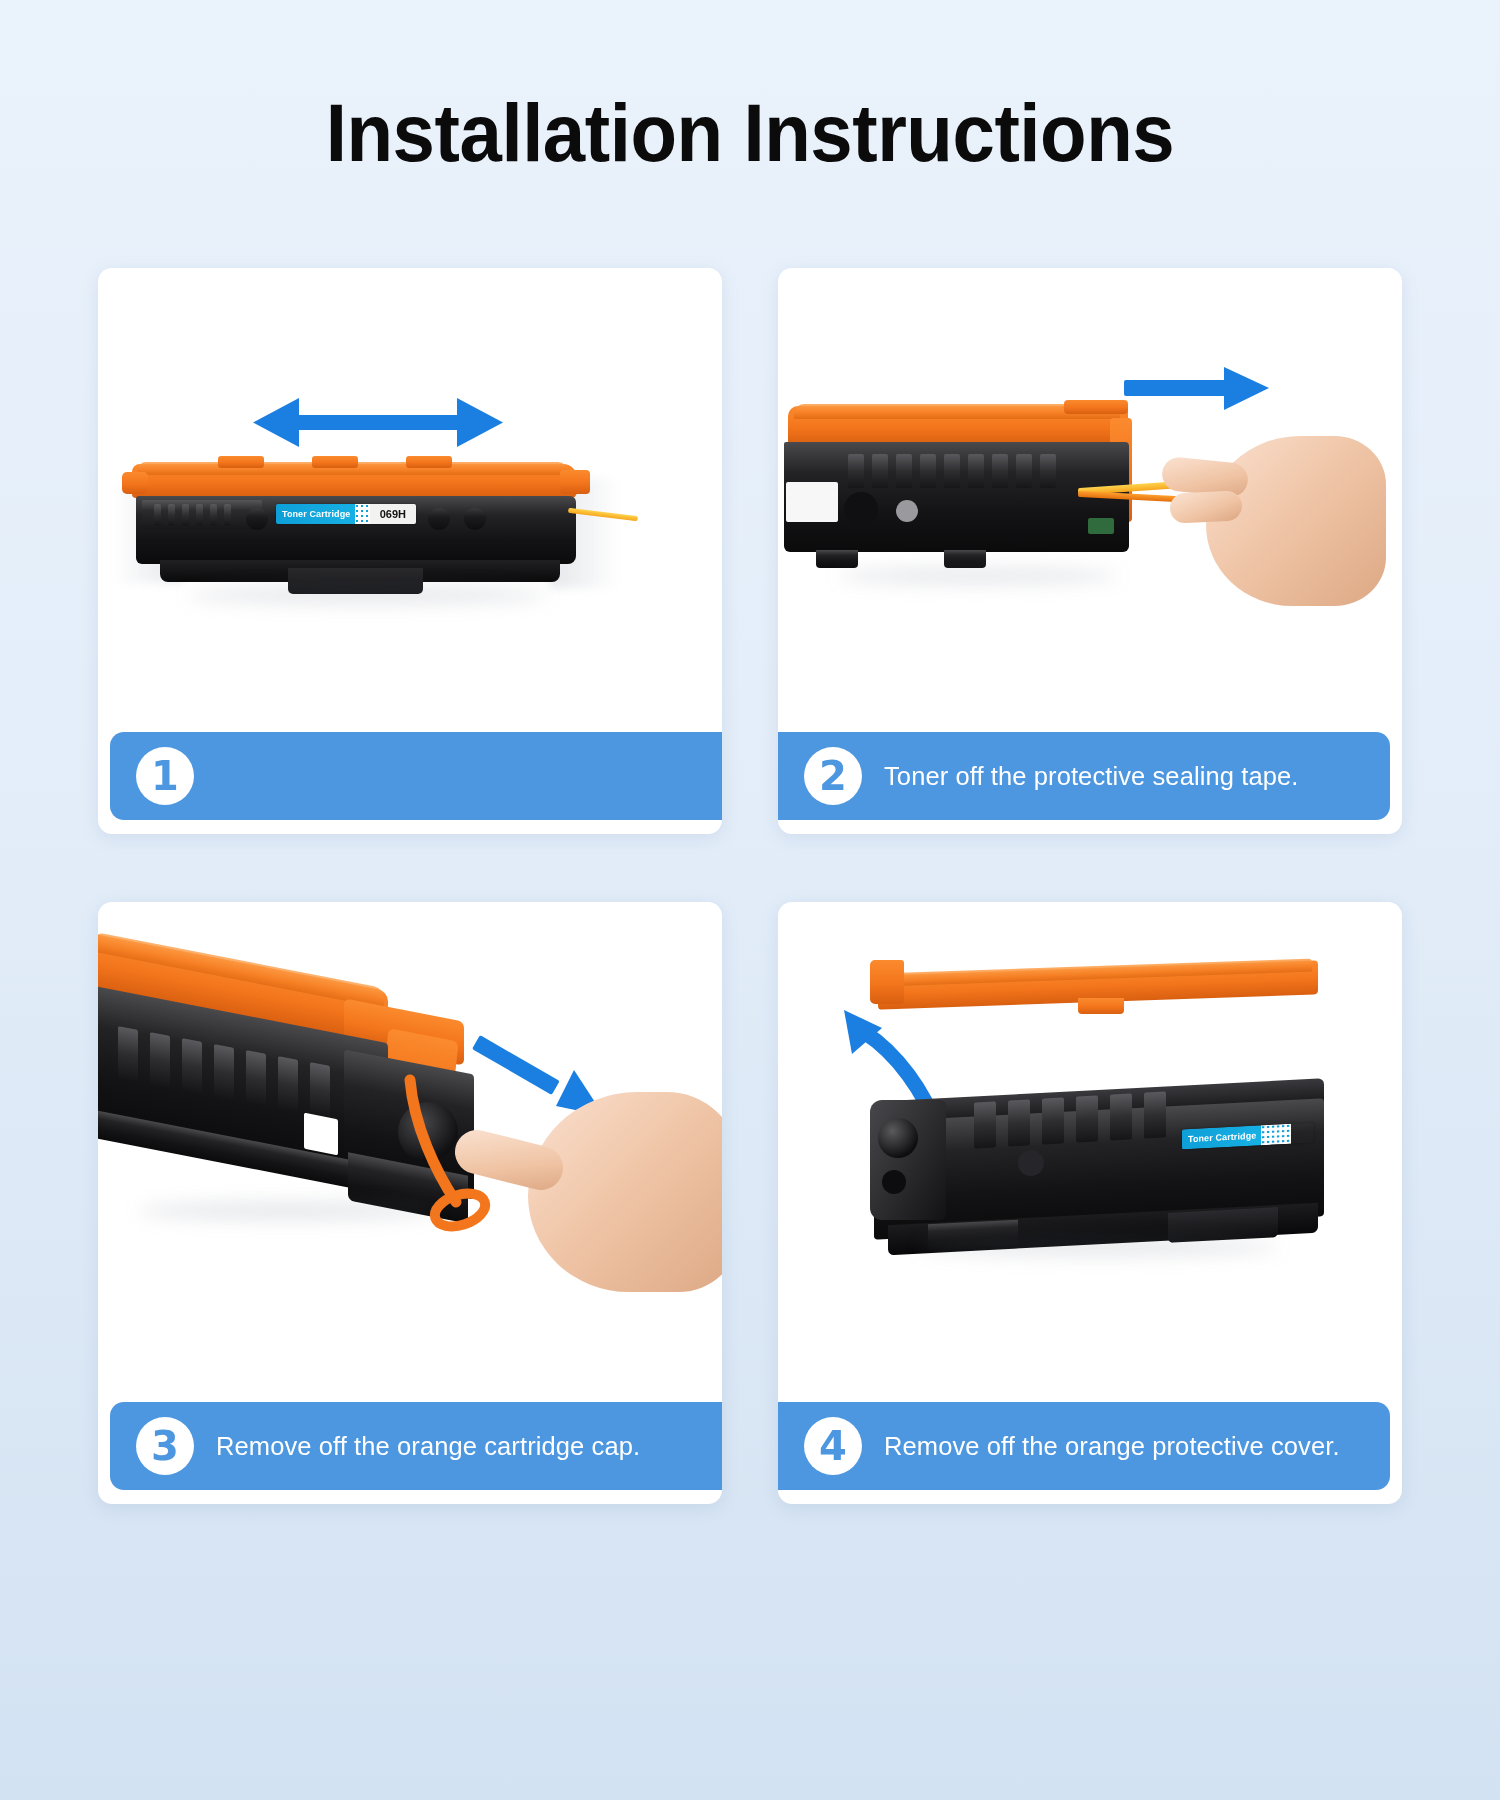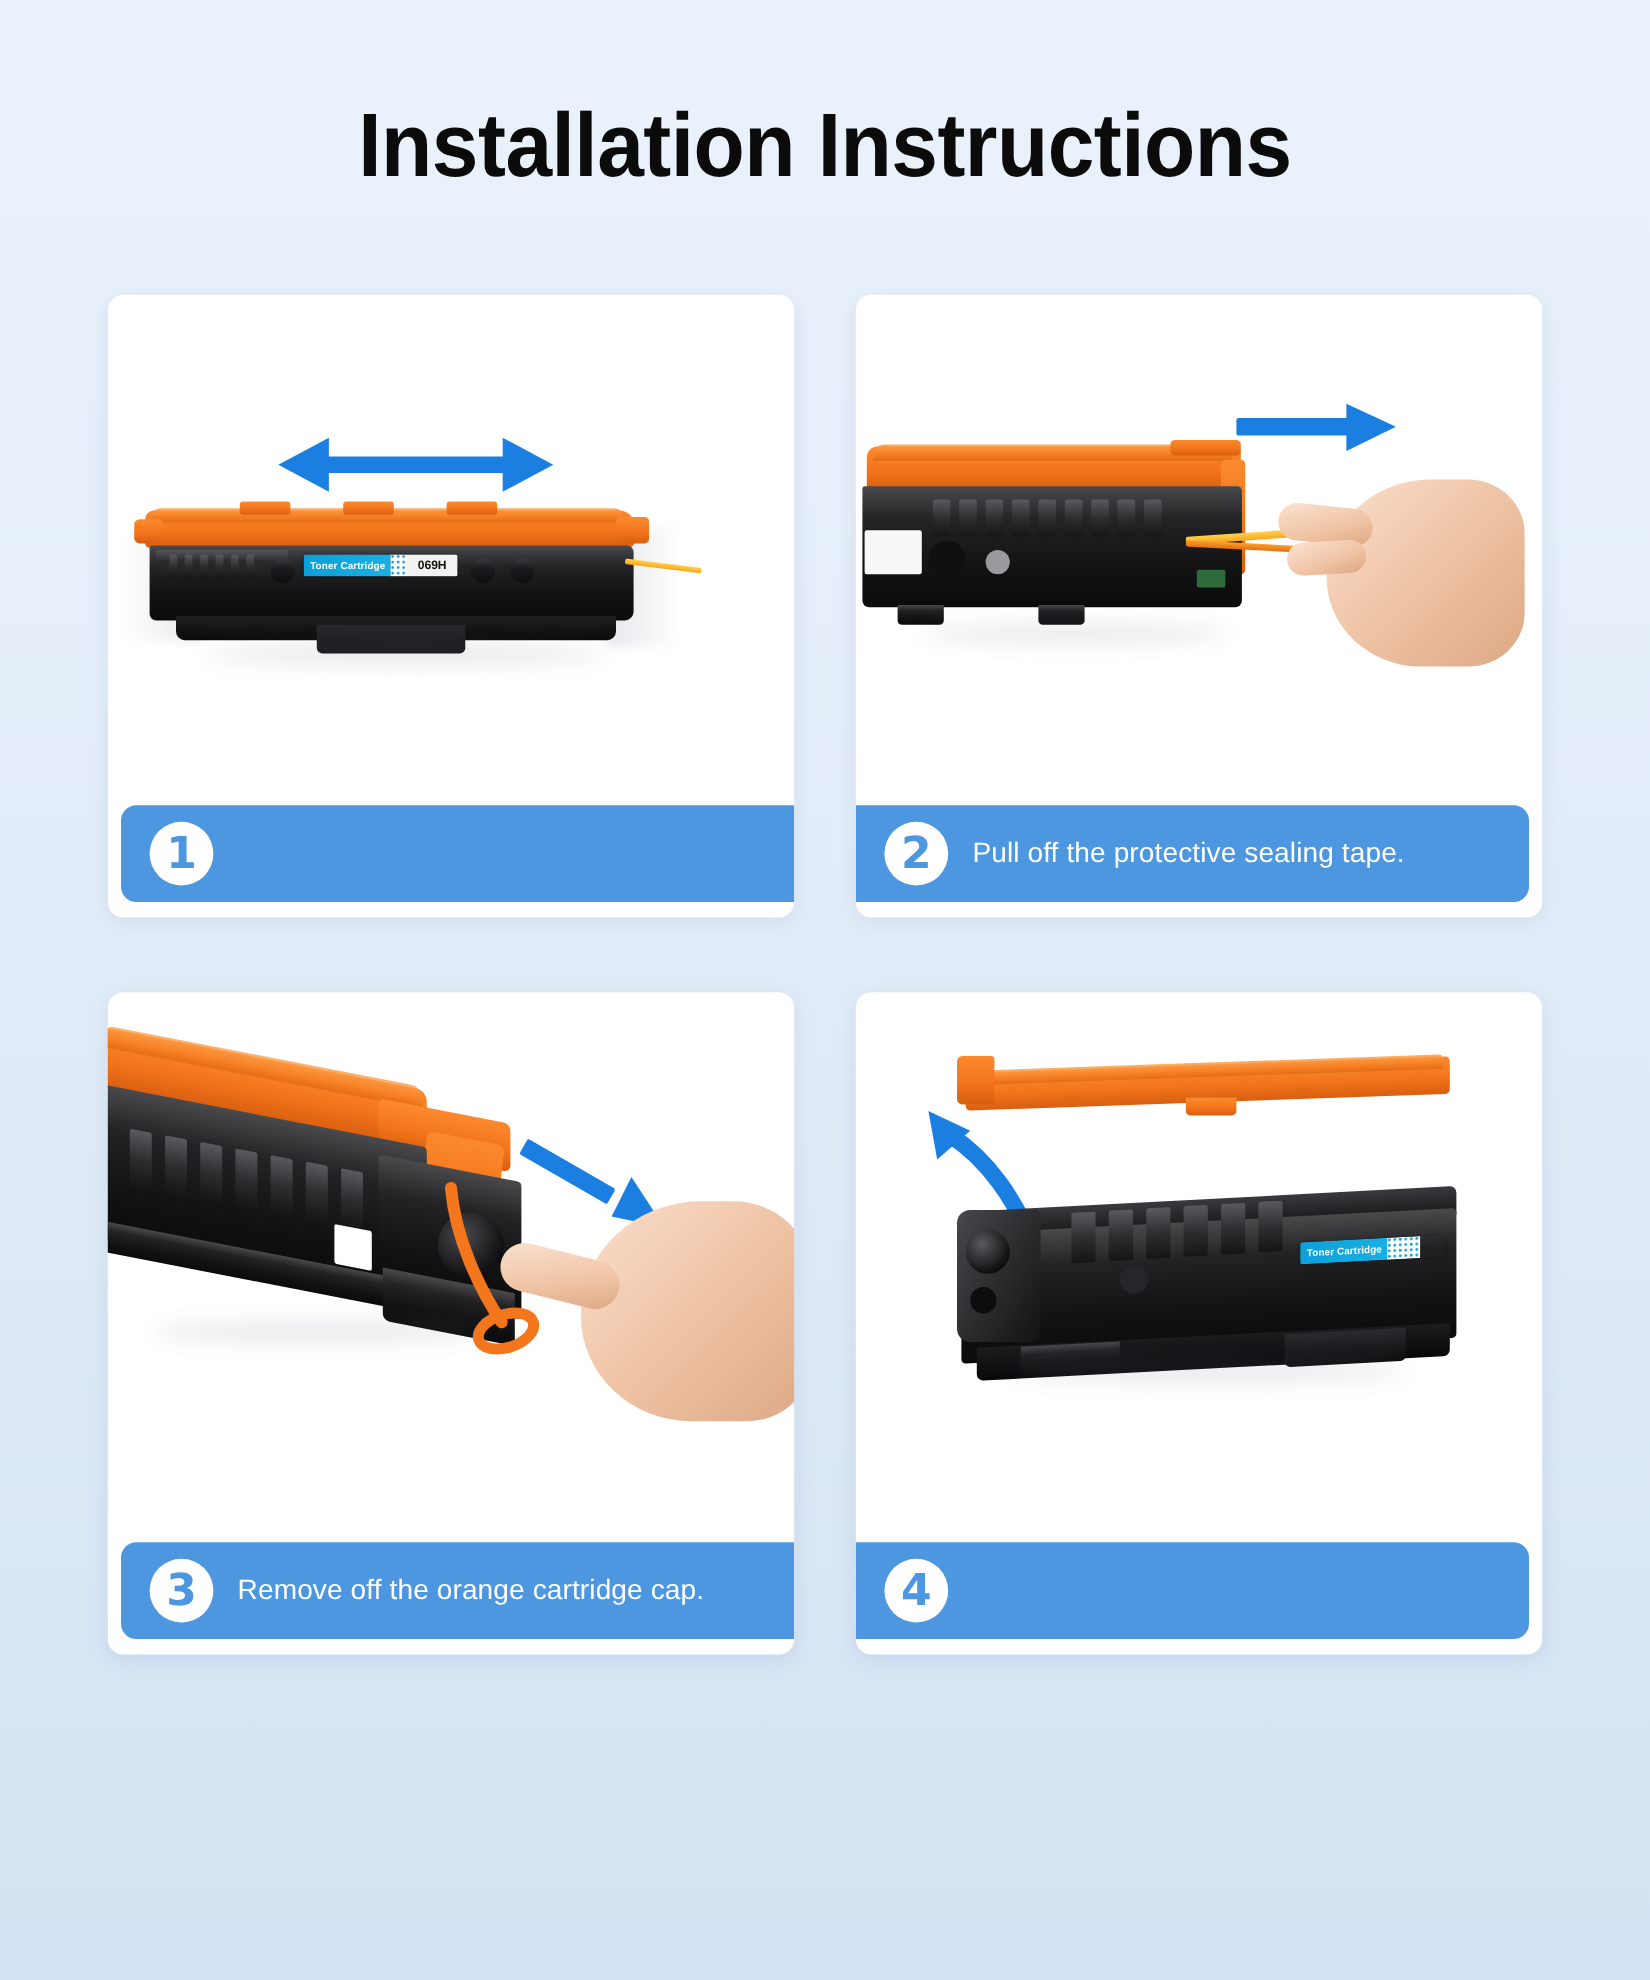--- a/index.html
+++ b/index.html
@@ -293,21 +293,21 @@
 
       <div class="hand" style="left:428px; top:168px; width:180px; height:170px; border-radius:55% 30% 30% 50%;"></div>
       <div class="finger" style="left:384px; top:192px; width:86px; height:34px; transform:rotate(6deg);"></div>
       <div class="finger" style="left:392px; top:224px; width:72px; height:30px; transform:rotate(-3deg);"></div>
 
       <div class="blur-shadow" style="left:60px; top:300px; width:280px; height:16px;"></div>
     </div>
 
     <div class="caption r">
       <div class="badge">2</div>
-      <div class="cap-text">Pull off the protective sealing tape.</div>
+      <div class="cap-text">Toner off the protective sealing tape.</div>
     </div>
   </div>
 
   <div class="card tall2">
     <div class="photo">
 
       <svg class="arrow-svg" style="left:378px; top:130px;" width="128" height="92" viewBox="0 0 128 92">
         <g fill="#1a7fe0">
           <rect x="0" y="2" width="92" height="16" rx="2" transform="rotate(30 0 10)"></rect>
           <polygon points="128,84 80,74 98,38"></polygon>
@@ -390,16 +390,17 @@
 
       <div class="black-body" style="left:110px; top:312px; width:430px; height:30px; transform:skewY(-3deg); border-radius:0 0 6px 6px; background:linear-gradient(180deg,#1c1c1f,#08080a);"></div>
       <div class="black-body" style="left:150px; top:320px; width:90px; height:26px; transform:skewY(-3deg); border-radius:0 0 4px 4px;"></div>
       <div class="black-body" style="left:390px; top:308px; width:110px; height:30px; transform:skewY(-3deg); border-radius:0 0 5px 5px; background:linear-gradient(180deg,#2b2b2f,#0d0d0f);"></div>
 
       <div class="blur-shadow" style="left:140px; top:336px; width:360px; height:18px;"></div>
     </div>
 
     <div class="caption r">
       <div class="badge">4</div>
+      <div class="cap-text">Remove off the orange protective cover.</div>
     </div>
   </div>
 
 </div>
 
 </body></html>

